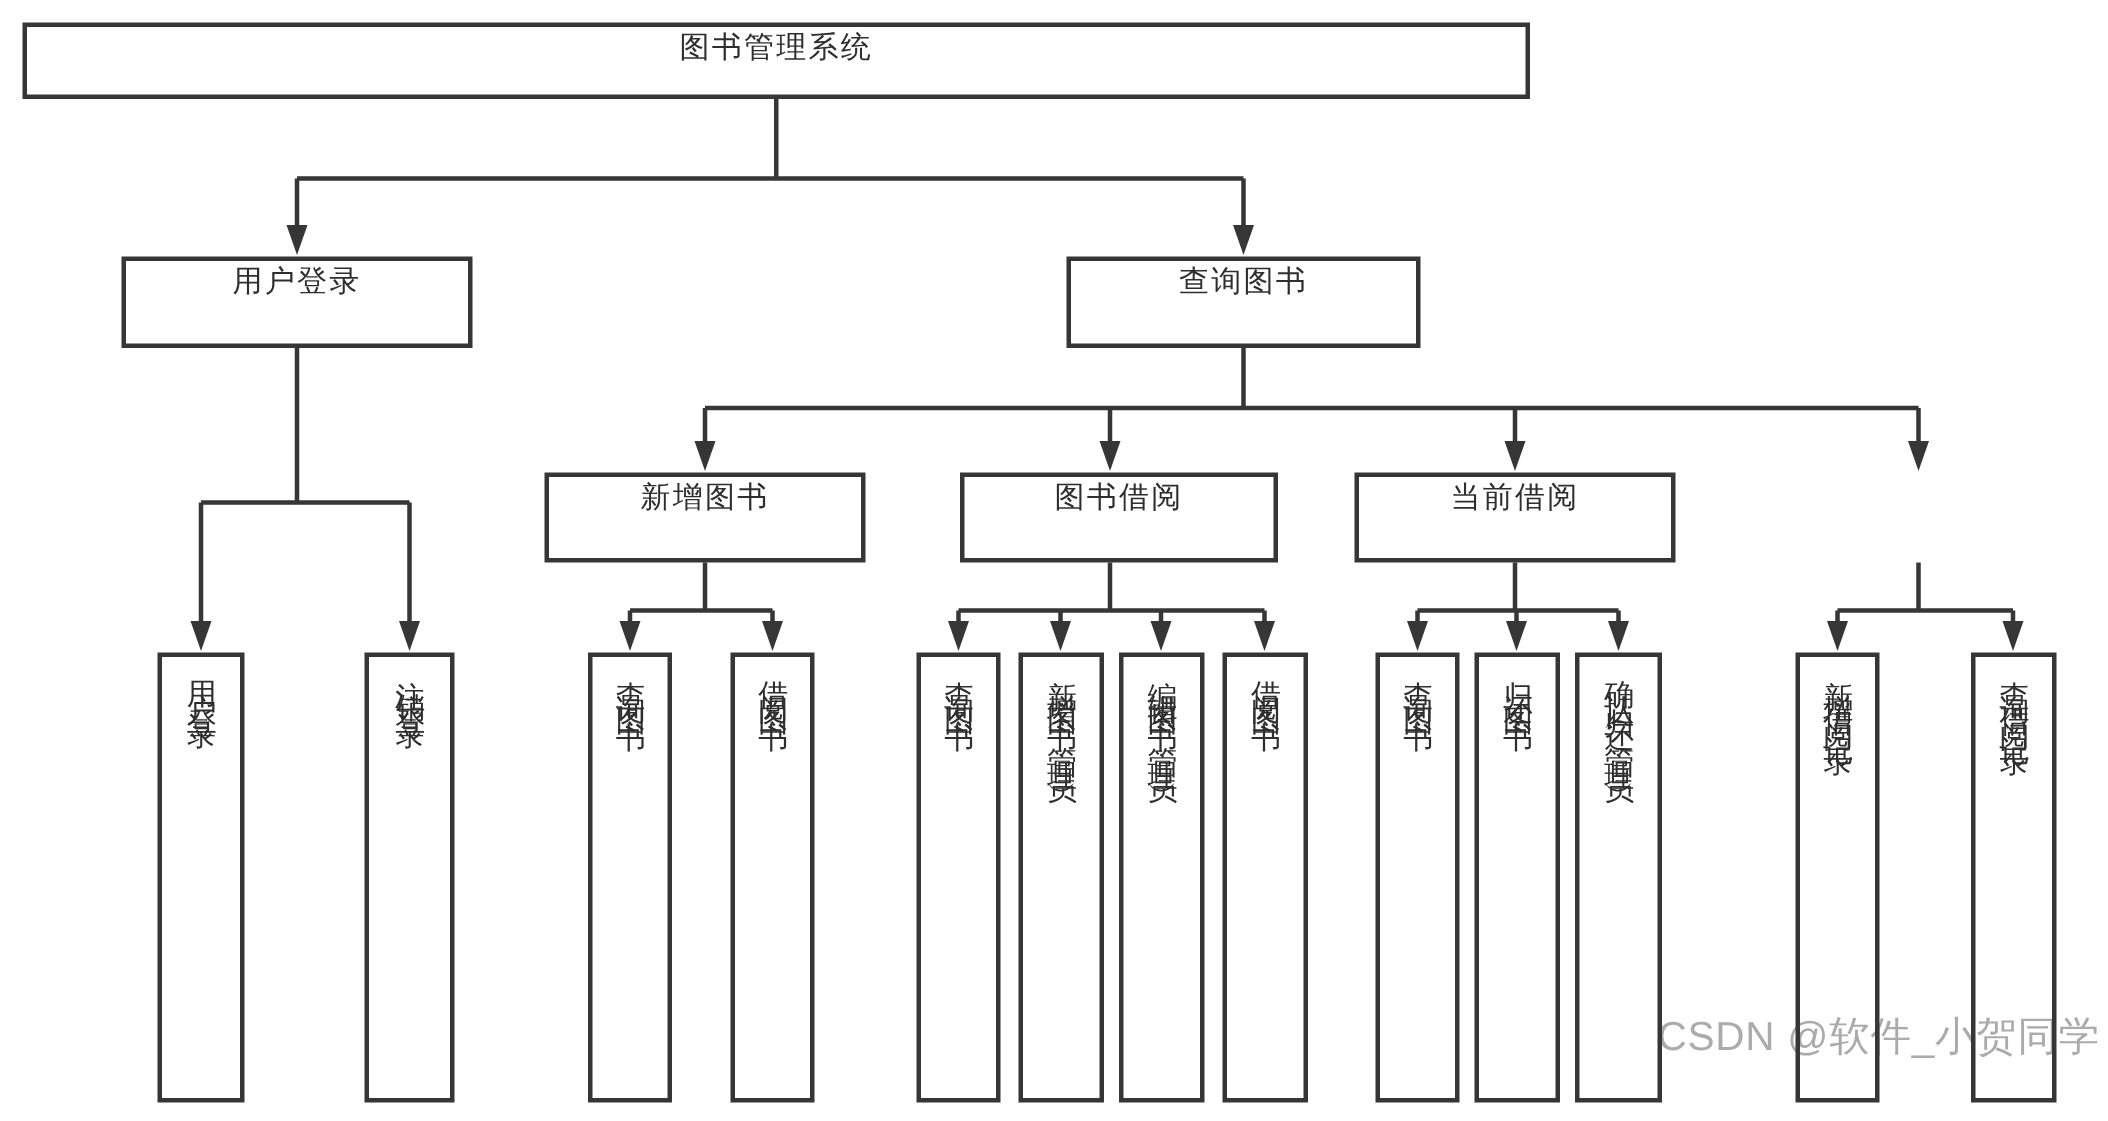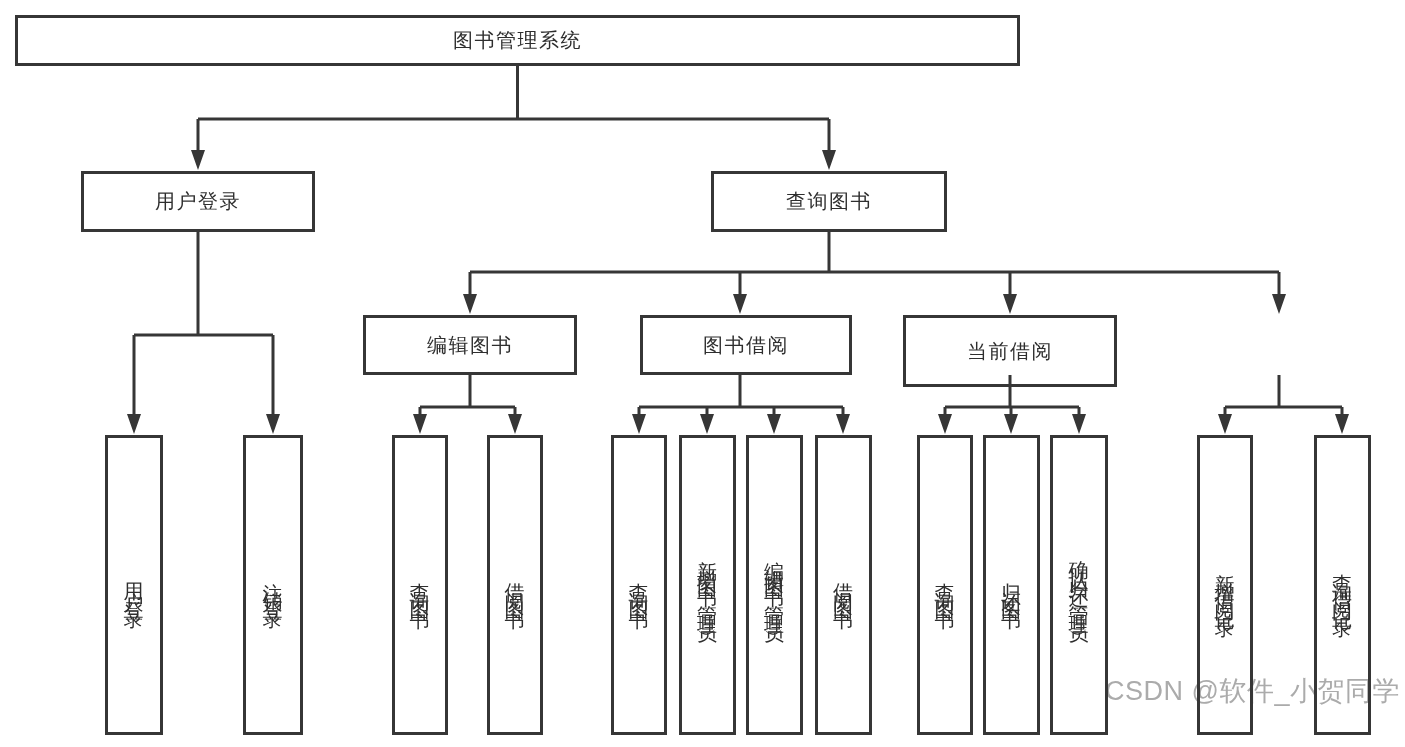--- a/index.html
+++ b/index.html
@@ -18,21 +18,21 @@
     overflow:hidden;
   }
   #wires{position:absolute;left:0;top:0;z-index:1;}
   #wires path.wire{fill:none;stroke:var(--line);stroke-width:3;}
   #wires path.arrowhead{fill:var(--line);stroke:none;}
   .node{
     position:absolute;
     border:3px solid var(--line);
     background:transparent;
     color:var(--ink);
-    display:flex;align-items:center;justify-content:center;
+    display:flex;align-items:flex-start;justify-content:center;
     z-index:2;
   }
   .h-node span{
     font-size:20px;letter-spacing:1.5px;white-space:nowrap;
   }
   .v-node span{
     writing-mode:vertical-rl;
     text-orientation:mixed;
     font-size:20px;
     letter-spacing:9px;
@@ -92,26 +92,26 @@
   </div>
 
   <div class="node h-node" style="left:81px;top:171px;width:234px;height:61px;">
     <span>用户登录</span>
   </div>
   <div class="node h-node" style="left:711px;top:171px;width:236px;height:61px;">
     <span>查询图书</span>
   </div>
 
   <div class="node h-node" style="left:363px;top:315px;width:214px;height:60px;">
-    <span>编辑图书</span>
+    <span>新增图书</span>
   </div>
   <div class="node h-node" style="left:640px;top:315px;width:212px;height:60px;">
     <span>图书借阅</span>
   </div>
-  <div class="node h-node" style="left:903px;top:315px;width:214px;height:72px;">
+  <div class="node h-node" style="left:903px;top:315px;width:214px;height:60px;">
     <span>当前借阅</span>
   </div>
 
   <div class="node v-node" style="left:105px;top:435px;width:58px;height:300px;">
     <span>用户登录</span>
   </div>
   <div class="node v-node" style="left:243px;top:435px;width:60px;height:300px;">
     <span>注销登录</span>
   </div>
 

